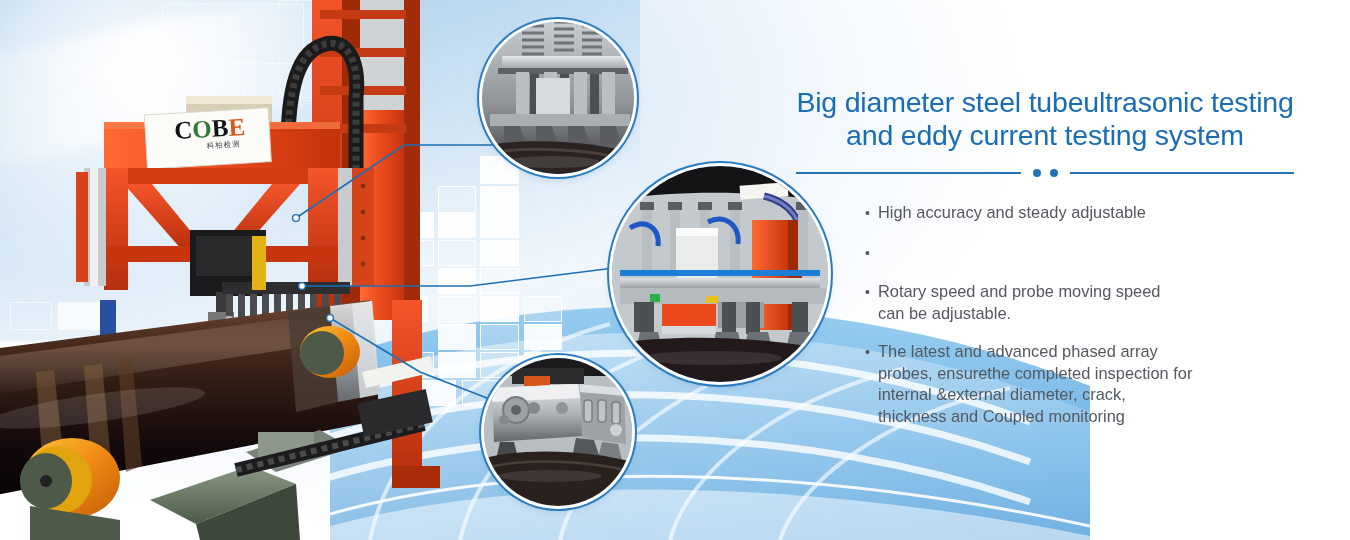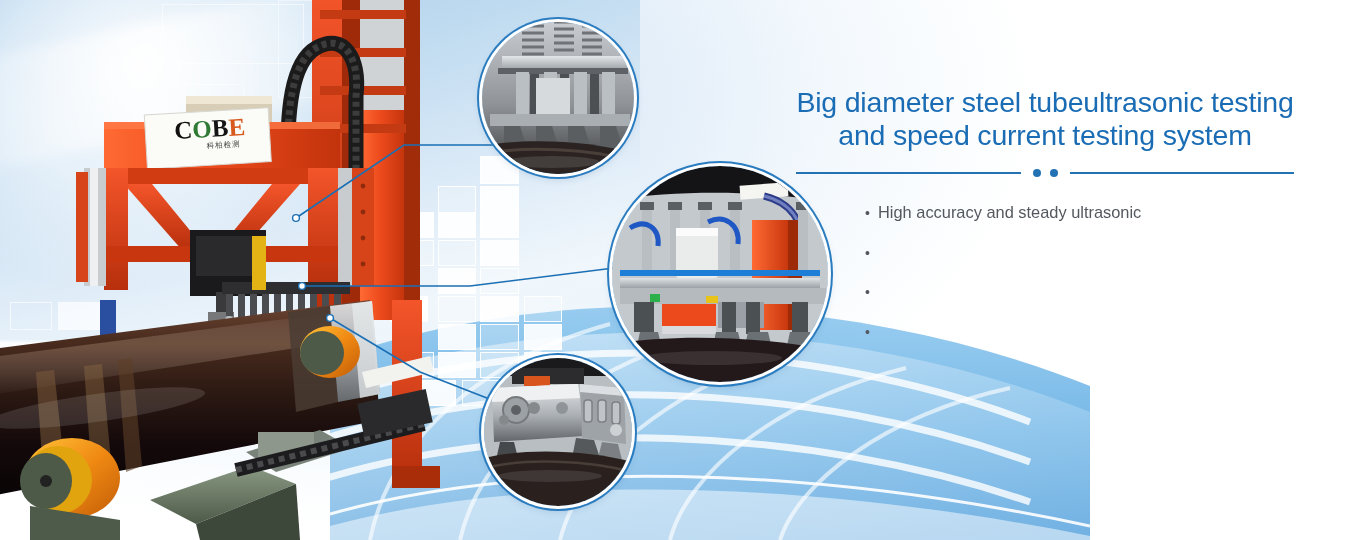--- a/index.html
+++ b/index.html
@@ -556,41 +556,47 @@
         <path d="M0,100 C40,90 104,92 148,104 L148,148 L0,148 Z" fill="#2a211f"></path>
         <path d="M0,110 C40,100 104,102 148,114" stroke="#6f5f55" stroke-width="2.5" fill="none" opacity=".45"></path>
         <ellipse cx="66" cy="118" rx="52" ry="6" fill="#ffffff" opacity=".1"></ellipse>
       </g>
     </svg>
   </div>
 
   <div class="textpane">
 
     <div class="title">Big diameter steel tubeultrasonic testing
-and speed current testing system</div>
+and eddy current testing system</div>
 
     <div class="divider">
       <span class="rule"></span>
       <span class="dots">
         <span></span>
         <span></span>
       </span>
       <span class="rule"></span>
     </div>
 
     <div class="bullets">
       <div class="bullet">
         <span class="dot">•</span>
-        <span class="txt">High accuracy and steady ultrasonic</span>
+        <span class="txt">High accuracy and steady adjustable</span>
       </div>
       <div class="bullet">
         <span class="dot">•</span>
       </div>
       <div class="bullet">
         <span class="dot">•</span>
+        <span class="txt">Rotary speed and probe moving speed
+can be adjustable.</span>
       </div>
       <div class="bullet">
         <span class="dot">•</span>
+        <span class="txt">The latest and advanced phased array
+probes, ensurethe completed inspection for
+internal &amp;external diameter, crack,
+thickness and Coupled monitoring</span>
       </div>
     </div>
   </div>
 
 </div>
 
 </body></html>

